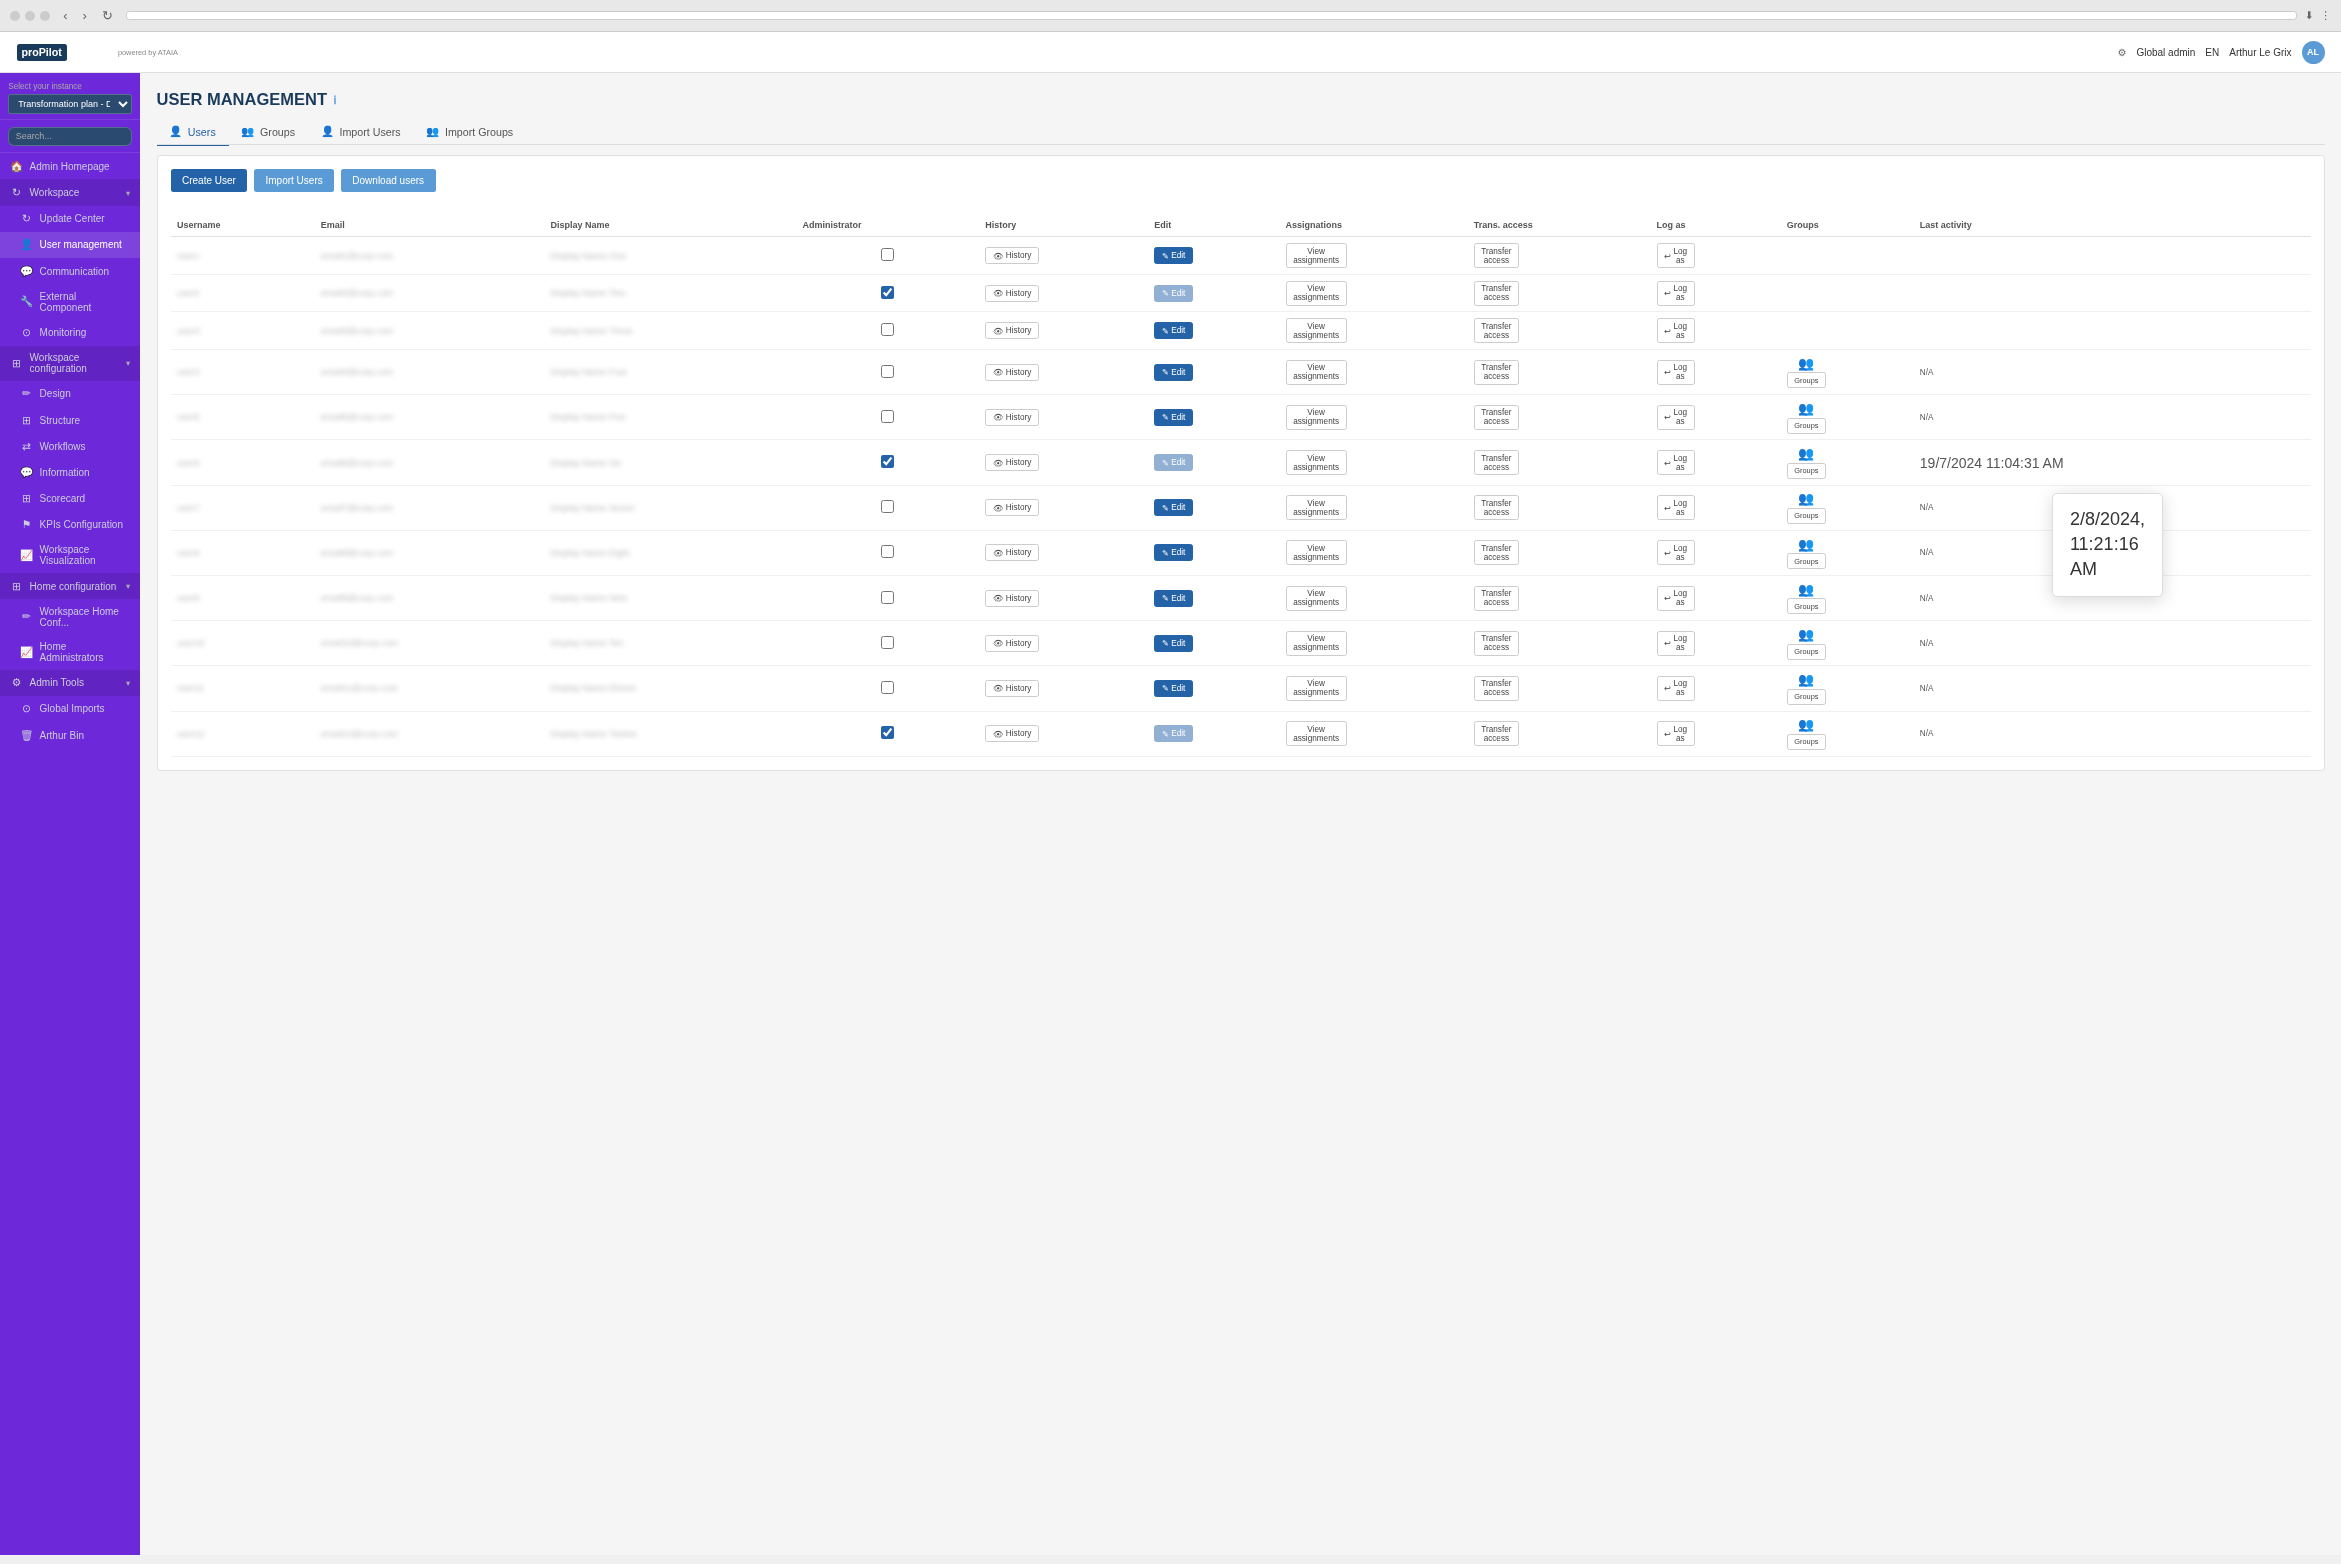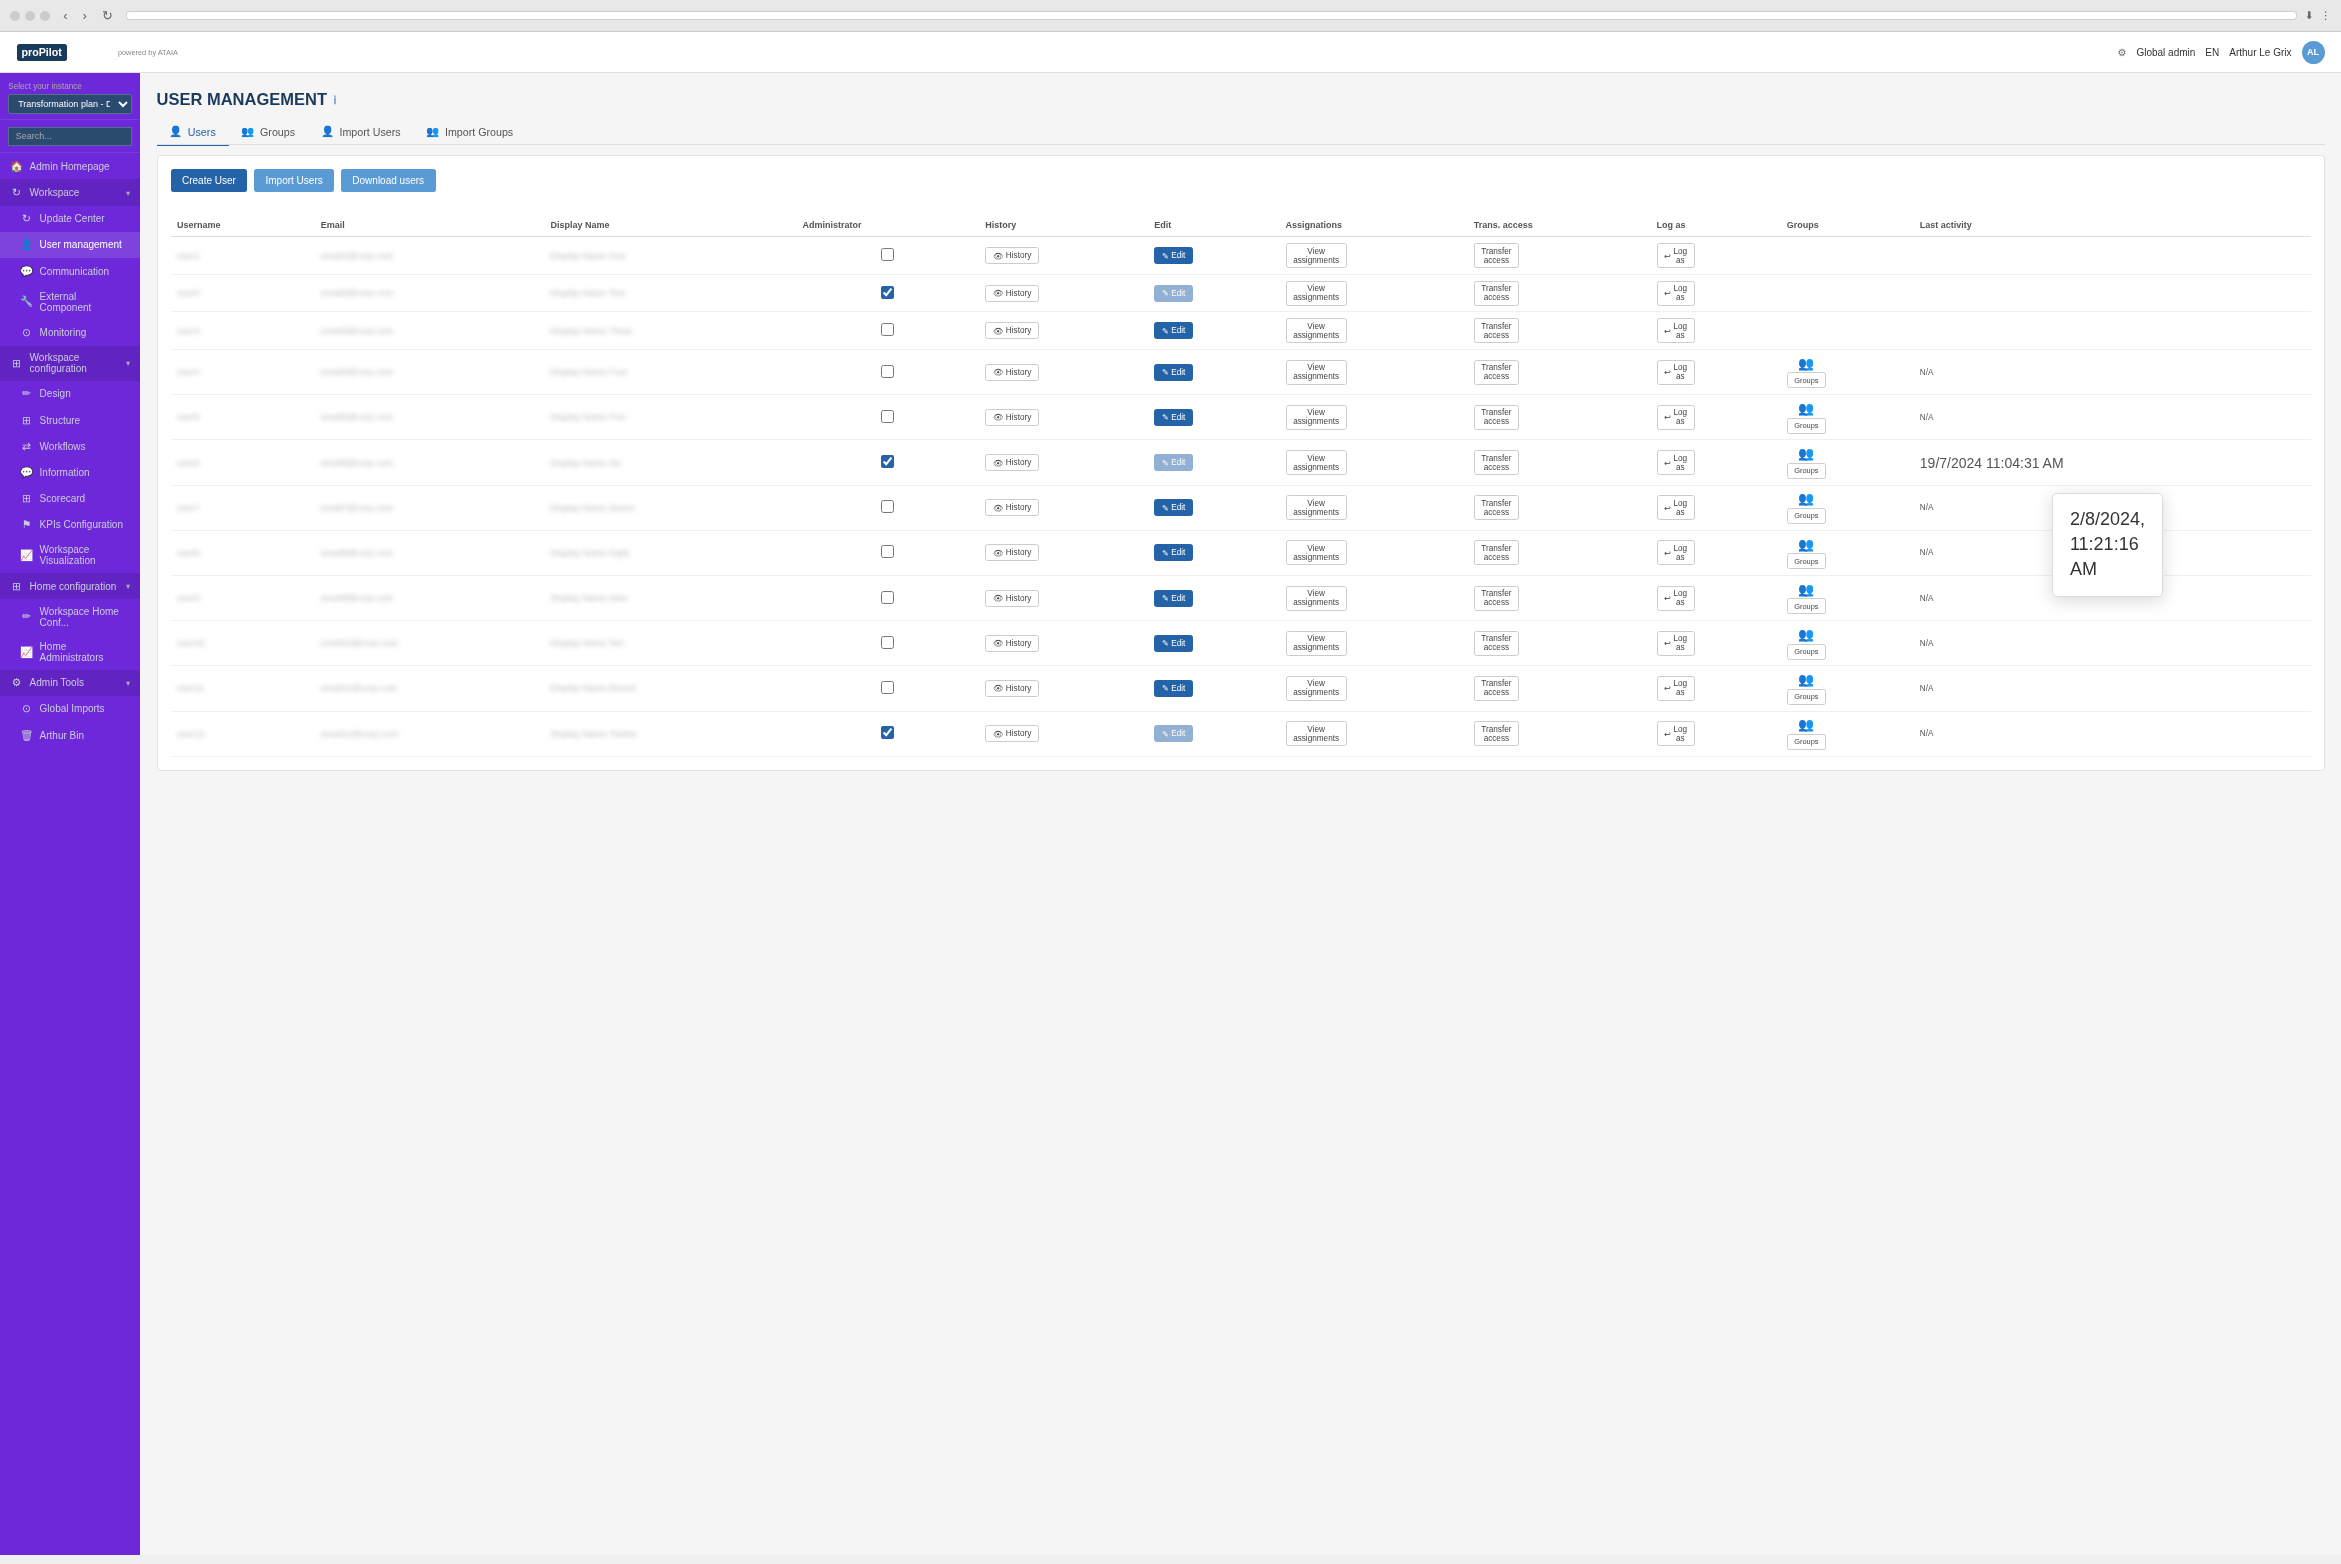--- a/index.html
+++ b/index.html
@@ -66,21 +66,21 @@
       cursor: pointer;
     }
     .sidebar-search {
       padding: 6.6px 8.2px;
       border-bottom: 0.8px solid rgba(255,255,255,0.1);
     }
     .sidebar-search-input {
       width: 100%;
       background: #2a4a6f;
       border: 0.8px solid rgba(255,255,255,0.2);
-      border-radius: 0;
+      border-radius: 6px;
       padding: 3.3px 6.6px;
       color: white;
       font-size: 9px;
     }
     .sidebar-search-input::placeholder { color: #aaa; }
 
     .sidebar-nav { flex: 1; }
     .sidebar-item {
       display: flex;
       align-items: center;

